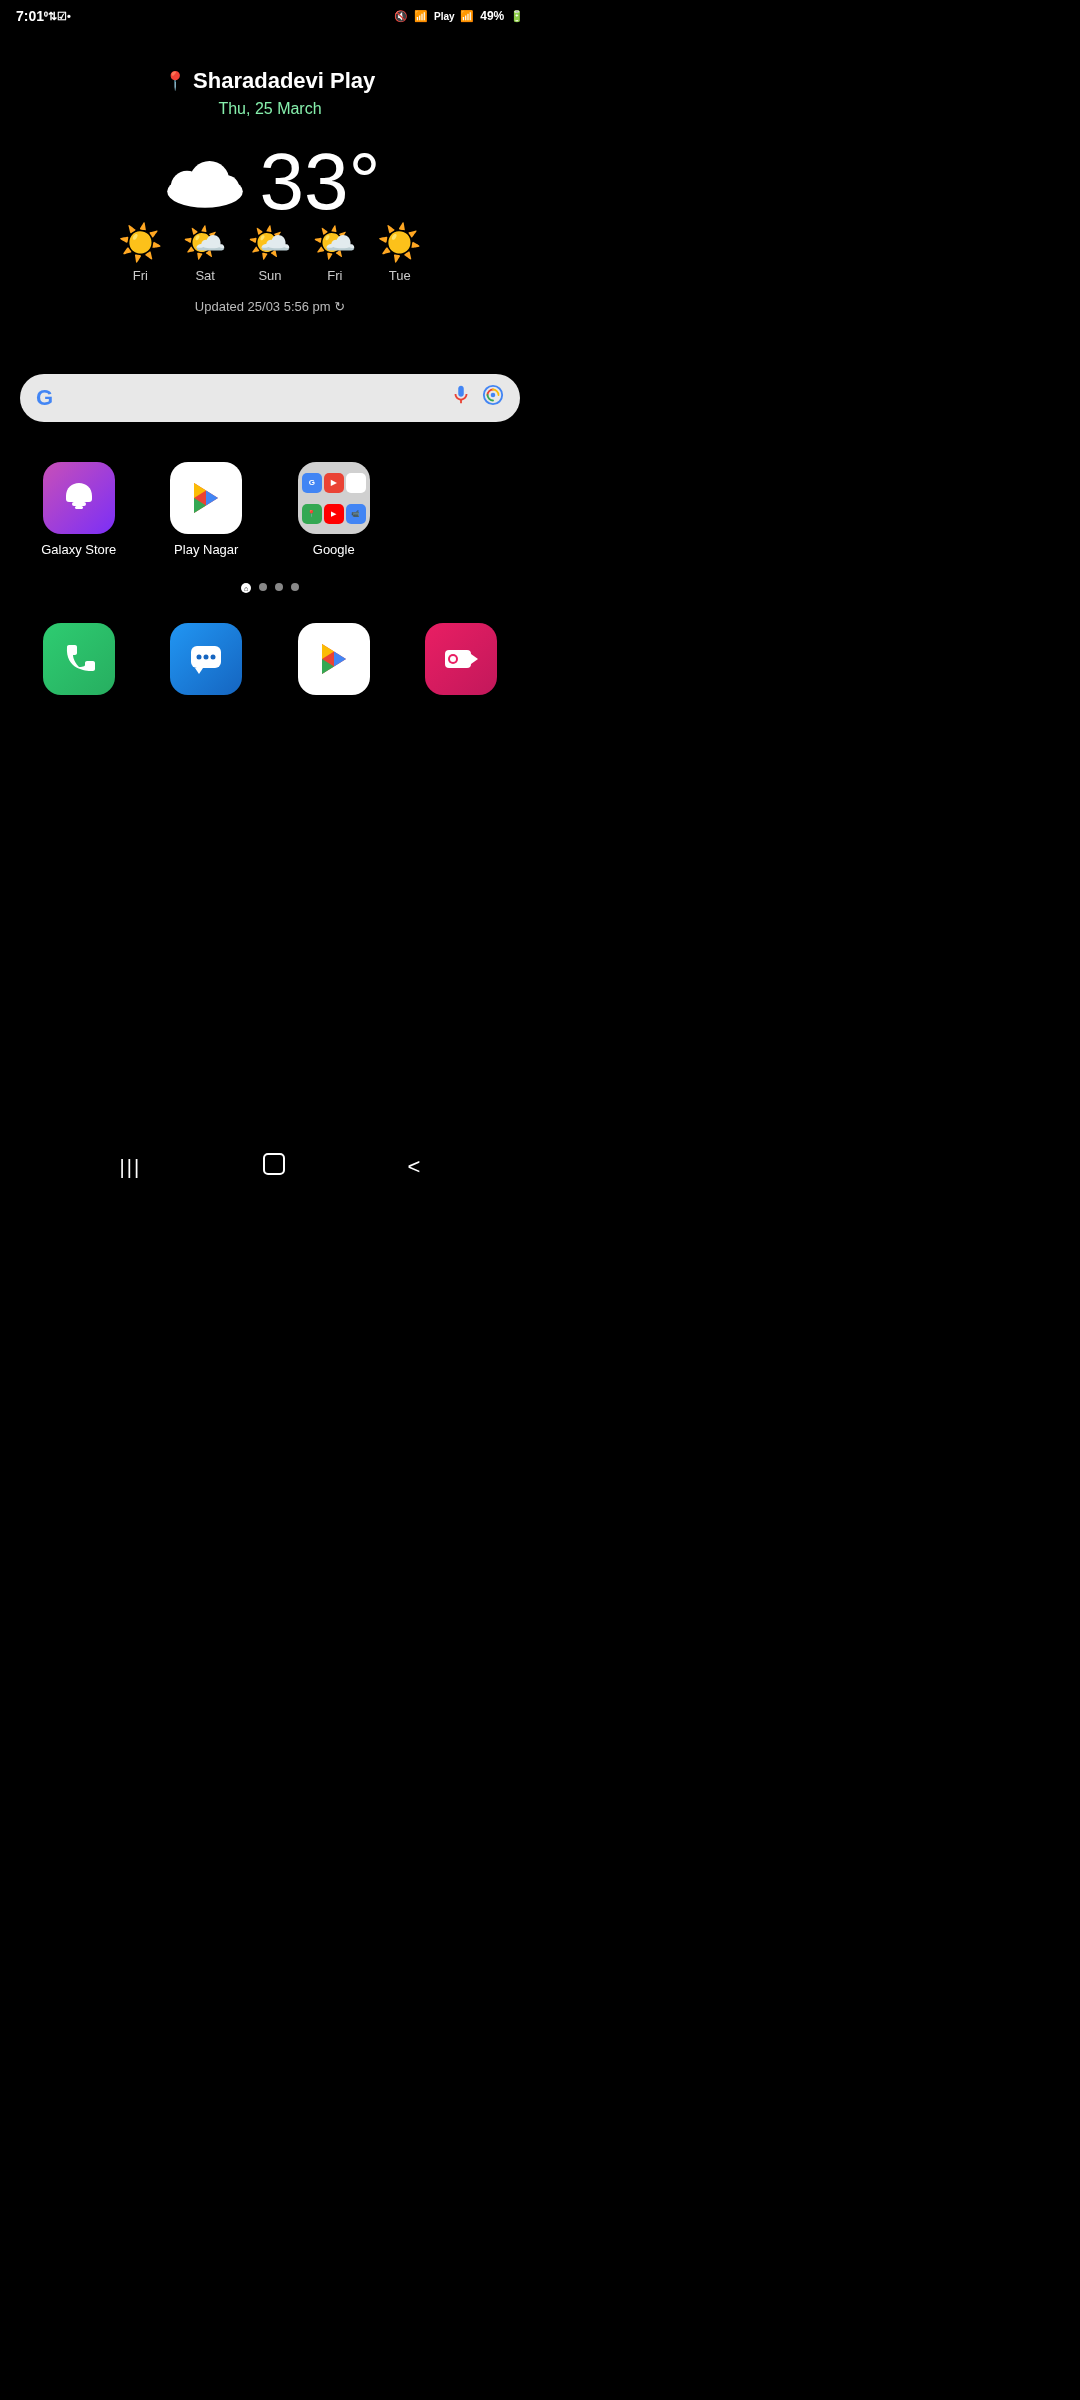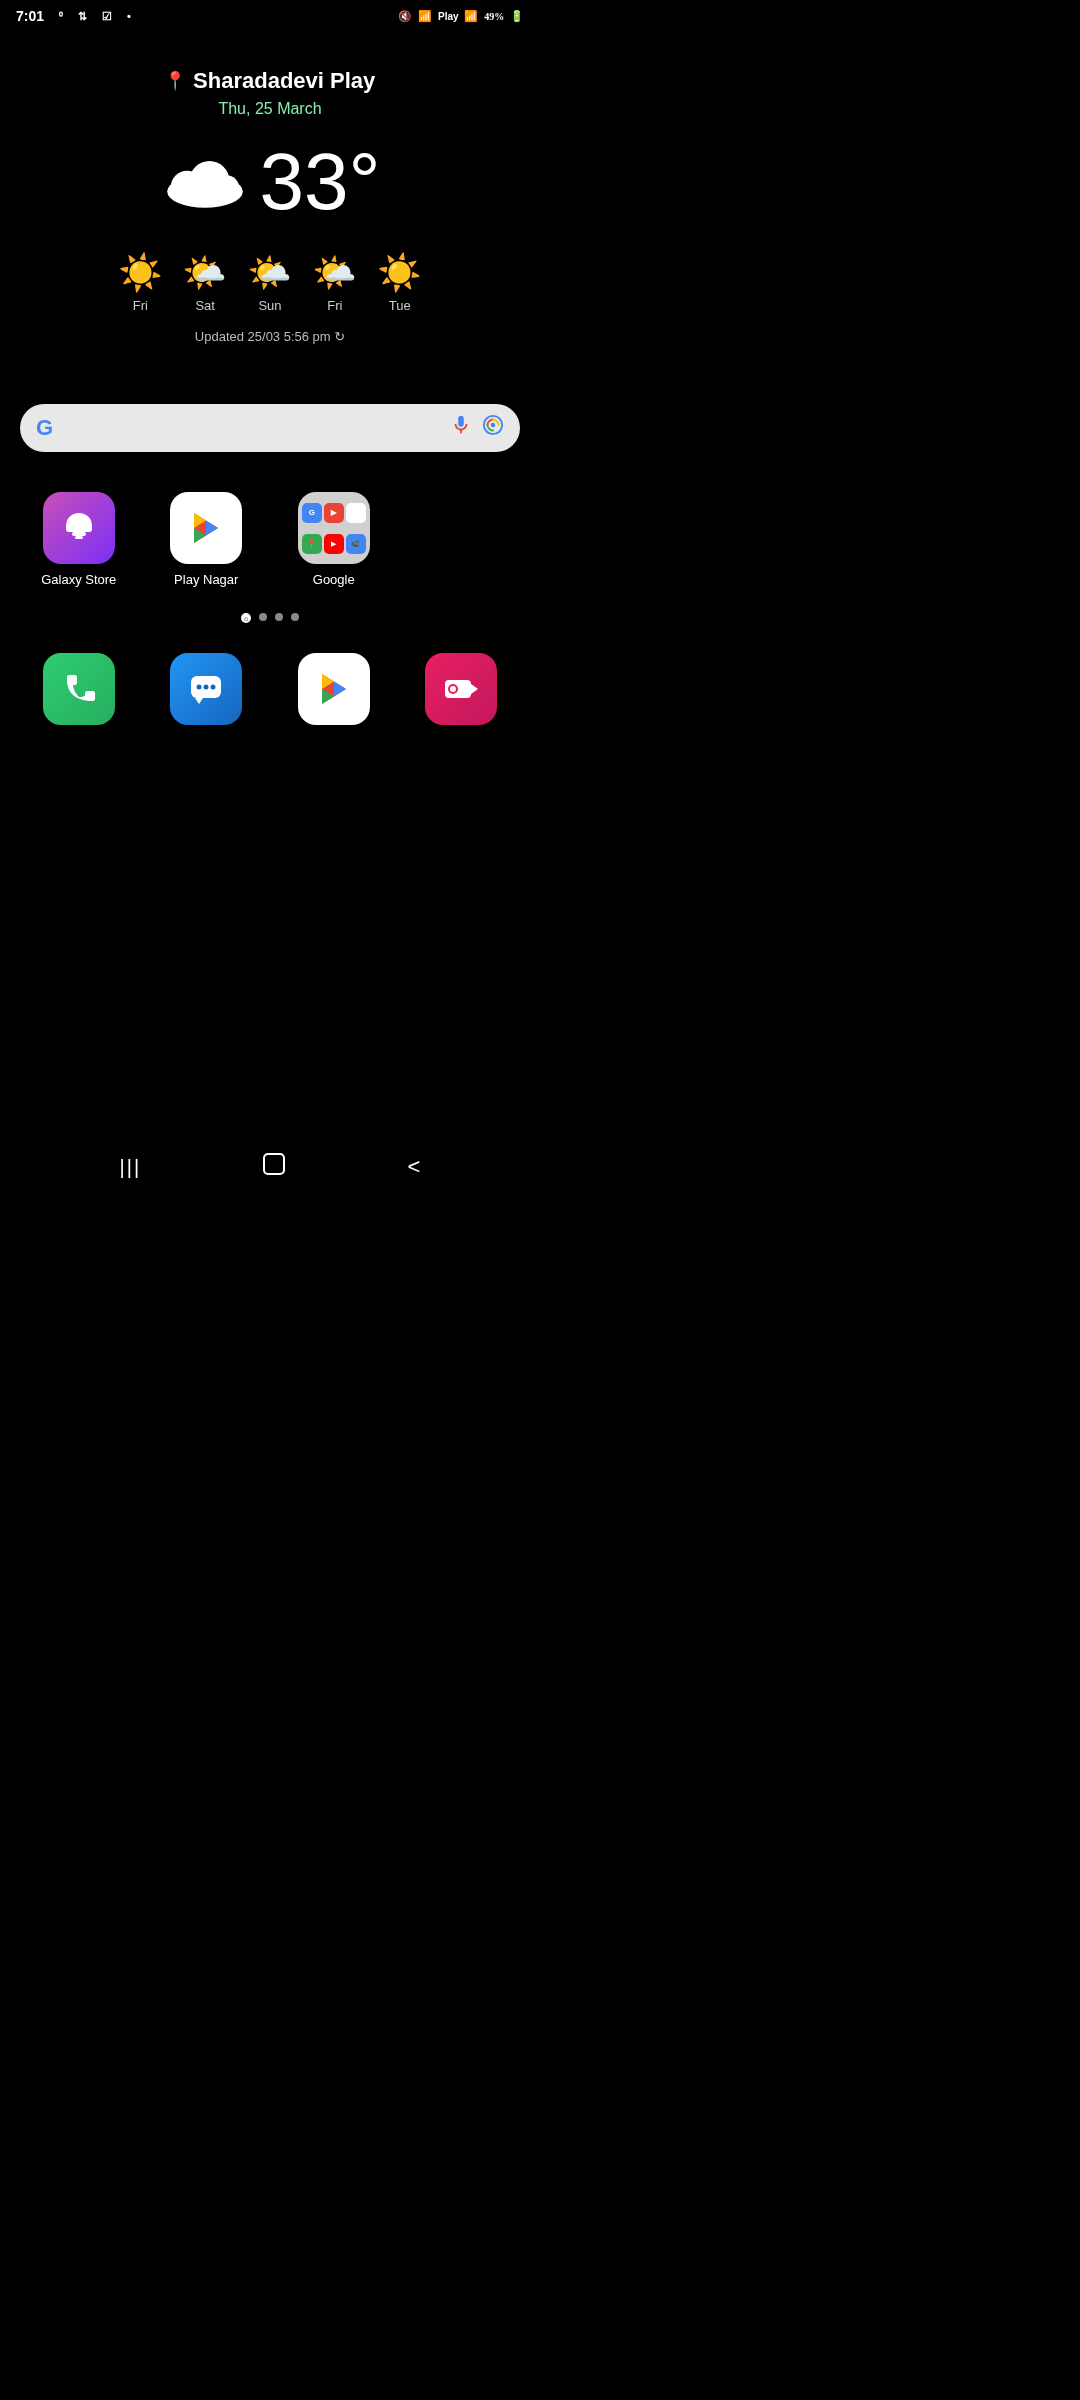--- a/index.html
+++ b/index.html
@@ -16,25 +16,25 @@
 
     
     .status-bar {
       display: flex;
       justify-content: space-between;
       align-items: center;
       padding: 8px 16px 4px;
       font-size: 12px;
       font-weight: 600;
     }
-    .status-left { display: flex; align-items: center; gap: 15px; }
+    .status-left { display: flex; align-items: center; gap: 0; }
     .status-right { display: flex; align-items: center; gap: 6px; }
     .status-time { font-size: 14px; font-weight: 700; }
     .status-icon { font-size: 11px; }
-    .battery-text { font-size: 10px; font-weight: 600; font-family: Liberation Serif, serif; }
+    .battery-text { font-size: 12px; font-weight: 600; }
 
     
     .weather-widget {
       text-align: center;
       padding: 40px 20px 20px;
     }
     .location-row {
       display: flex;
       align-items: center;
       justify-content: center;
@@ -50,21 +50,20 @@
     .date-text {
       font-size: 16px;
       color: #86efac;
       margin-bottom: 24px;
     }
     .temp-row {
       display: flex;
       align-items: center;
       justify-content: center;
       gap: 10px;
-      margin-bottom: 30px;
     }
     .cloud-icon {
       width: 90px;
       height: 55px;
     }
     .temp-text {
       font-size: 80px;
       font-weight: 300;
       line-height: 1;
     }

